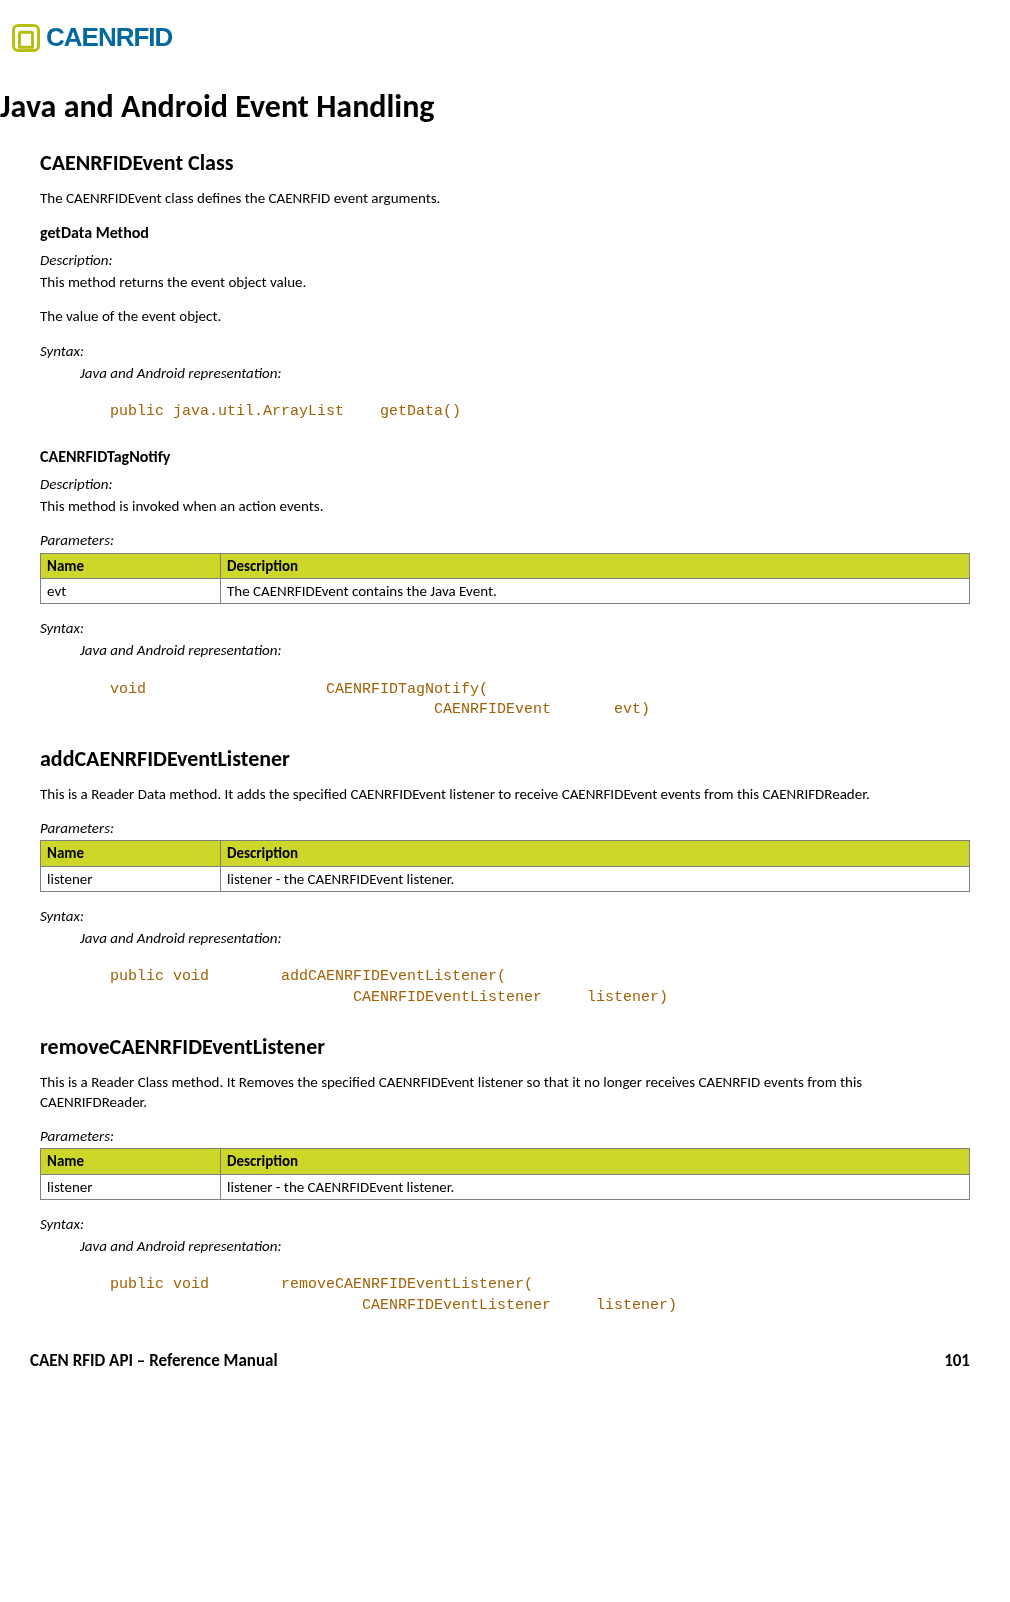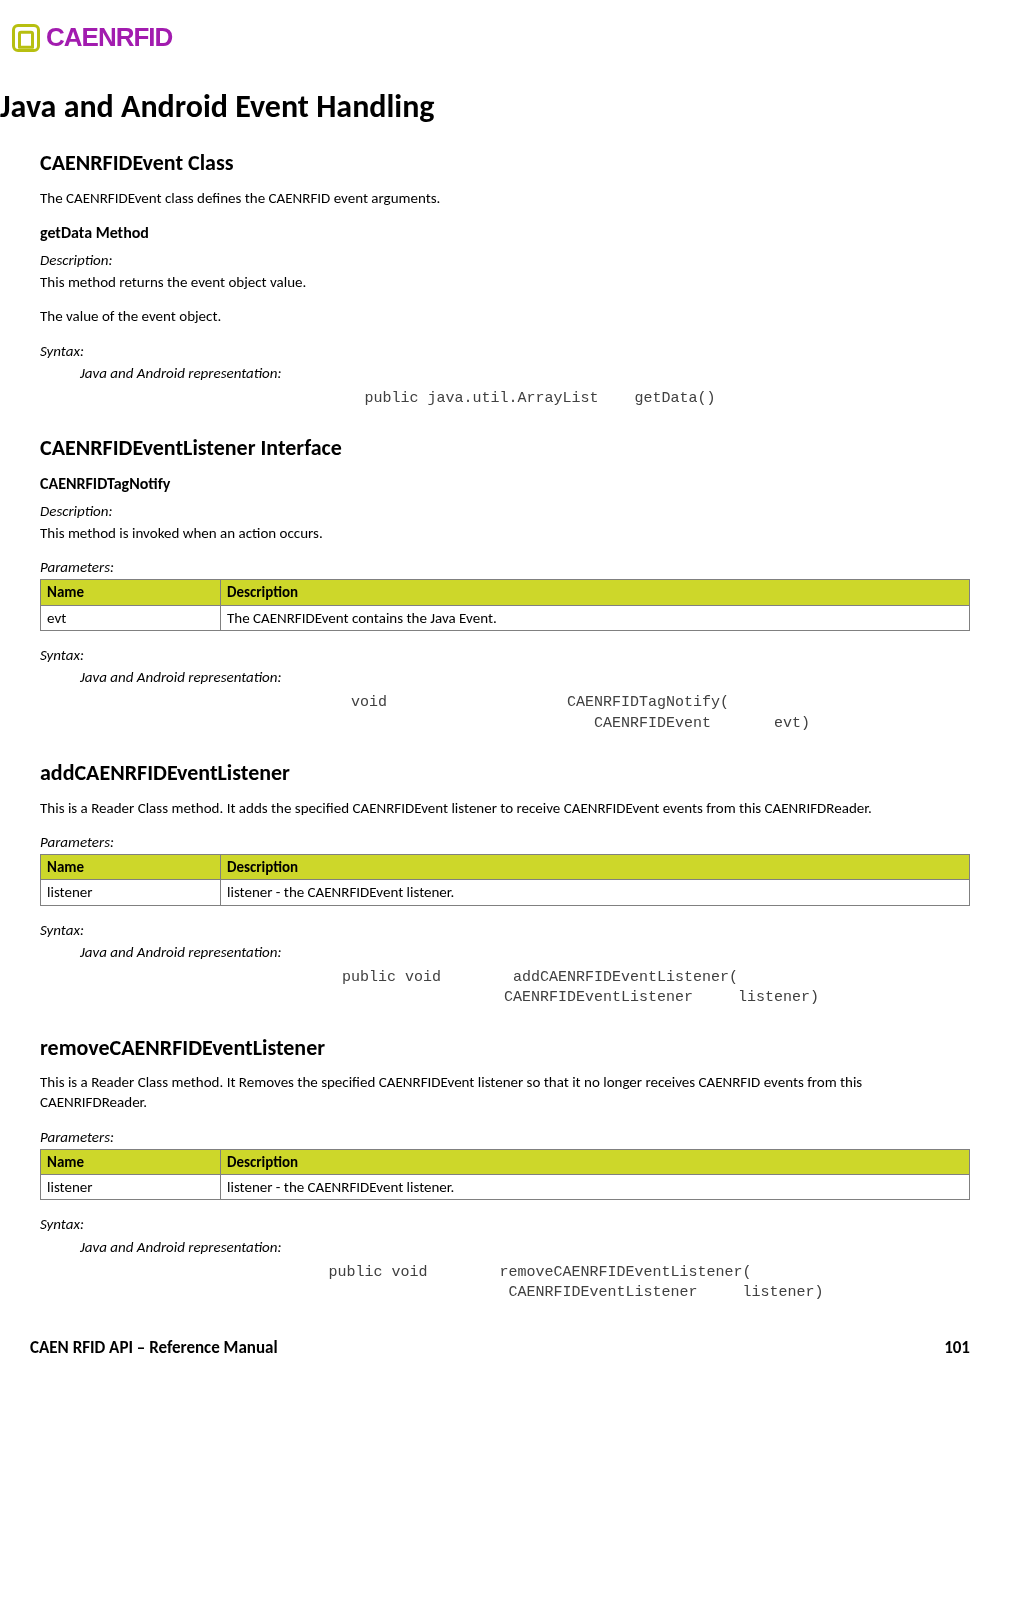--- a/index.html
+++ b/index.html
@@ -23,21 +23,21 @@
   }
   .logo-icon::after{
     content:""; position:absolute; left:50%; top:50%;
     width:10px; height:12px; border:3px solid #b7bf10;
     border-radius:3px 3px 1px 1px; transform:translate(-50%,-40%);
   }
   .logo-text {
     font-family: Arial, sans-serif;
     font-weight: 900;
     font-size: 26px;
-    color: #a21caf;
+    color: #0369a1;
     letter-spacing: -1px;
   }
   h1 {
     font-family: Calibri, Arial, sans-serif;
     font-size: 32px;
     font-weight: 700;
     margin: 16px 0 20px 0;
     padding-left: 0;
   }
   .content { padding-left: 40px; padding-right: 10px;}
@@ -53,23 +53,22 @@
   }
   .ital-label { font-style: italic; font-size: 15px; }
   p { margin: 2px 0 14px 0; }
   .tight { margin-bottom: 2px; }
   .sub1 { padding-left: 40px; font-style: italic; }
   .code {
     font-family: "Courier New", monospace;
     font-size: 15px;
     white-space: pre;
     padding-left: 70px;
-    margin: 6px 0 24px 0;
-    color:#404040;
-    text-align:center;
+    margin: 19px 0 24px 0;
+    color:#a16207;
   }
   table {
     border-collapse: collapse;
     width: 100%;
     margin: 2px 0 14px 0;
     font-size: 15px;
   }
   th, td {
     border: 1px solid #808080;
     padding: 2px 6px;
@@ -108,25 +107,24 @@
   <h3>getData Method</h3>
   <div class="ital-label tight">Description:</div>
   <p>This method returns the event object value.</p>
 
   <p>The value of the event object.</p>
 
   <div class="ital-label tight">Syntax:</div>
   <div class="sub1">Java and Android representation:</div>
   <div class="code">public java.util.ArrayList    getData()</div>
 
-  <h2>CAENRFIDEventListener Interface</h2>
 
   <h3>CAENRFIDTagNotify</h3>
   <div class="ital-label tight">Description:</div>
-  <p>This method is invoked when an action occurs.</p>
+  <p>This method is invoked when an action events.</p>
 
   <div class="ital-label tight">Parameters:</div>
   <table>
     <tbody>
         <tr>
       <th class="col-name">Name</th>
       <th>Description</th>
     </tr>
     <tr>
       <td>evt</td>
@@ -134,21 +132,21 @@
     </tr>
   </tbody>
     </table>
 
   <div class="ital-label tight">Syntax:</div>
   <div class="sub1">Java and Android representation:</div>
   <div class="code">void                    CAENRFIDTagNotify(
                                     CAENRFIDEvent       evt)</div>
 
   <h2>addCAENRFIDEventListener</h2>
-  <p>This is a Reader Class method. It adds the specified CAENRFIDEvent listener to receive CAENRFIDEvent events from this CAENRIFDReader.</p>
+  <p>This is a Reader Data method. It adds the specified CAENRFIDEvent listener to receive CAENRFIDEvent events from this CAENRIFDReader.</p>
 
   <div class="ital-label tight">Parameters:</div>
   <table>
     <tbody>
         <tr>
       <th class="col-name">Name</th>
       <th>Description</th>
     </tr>
     <tr>
       <td>listener</td>

